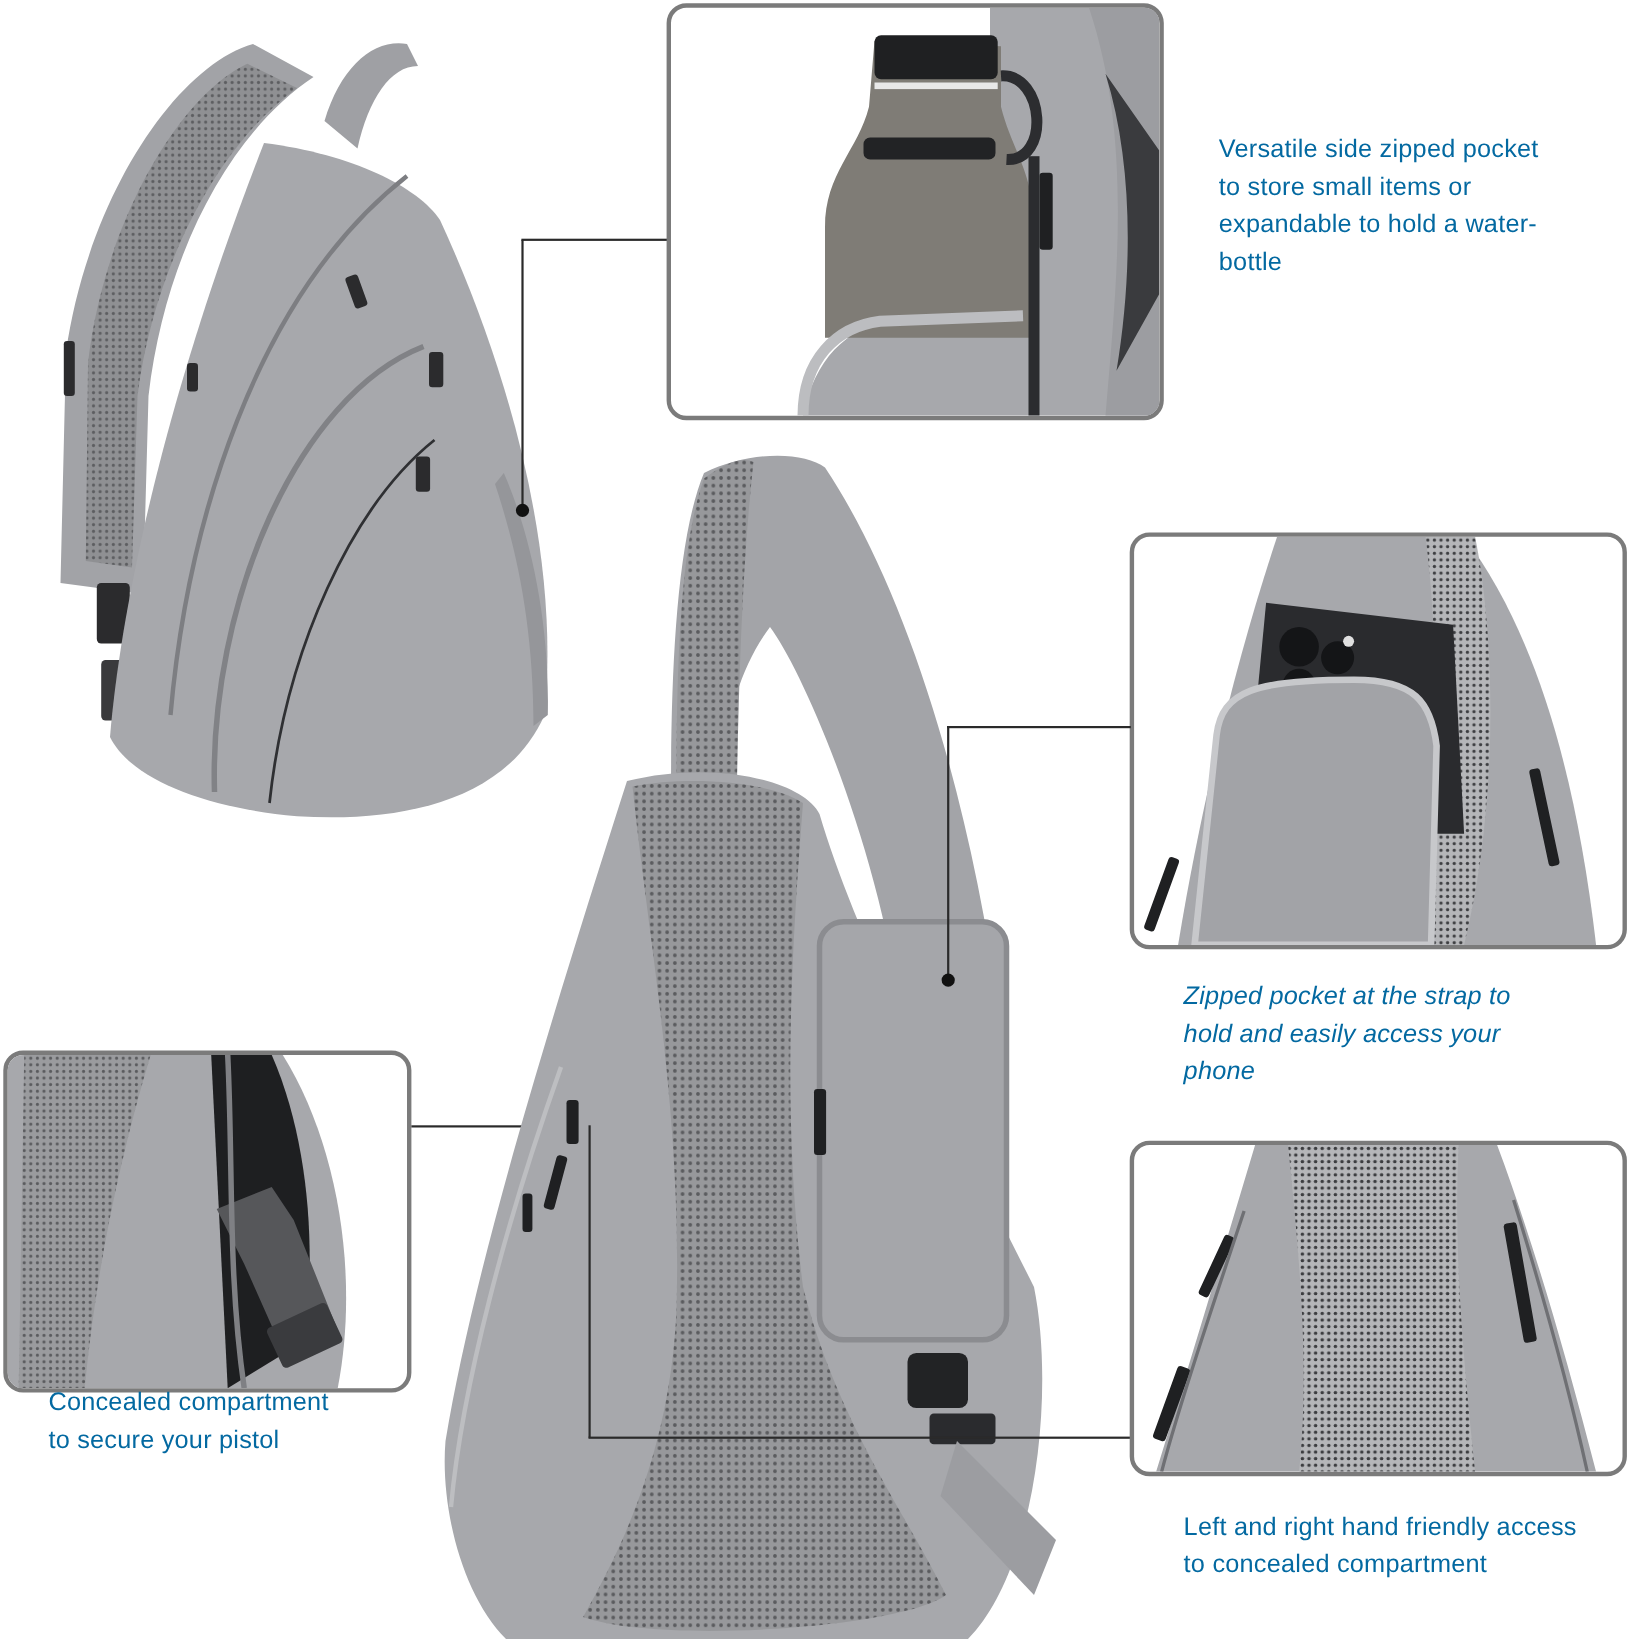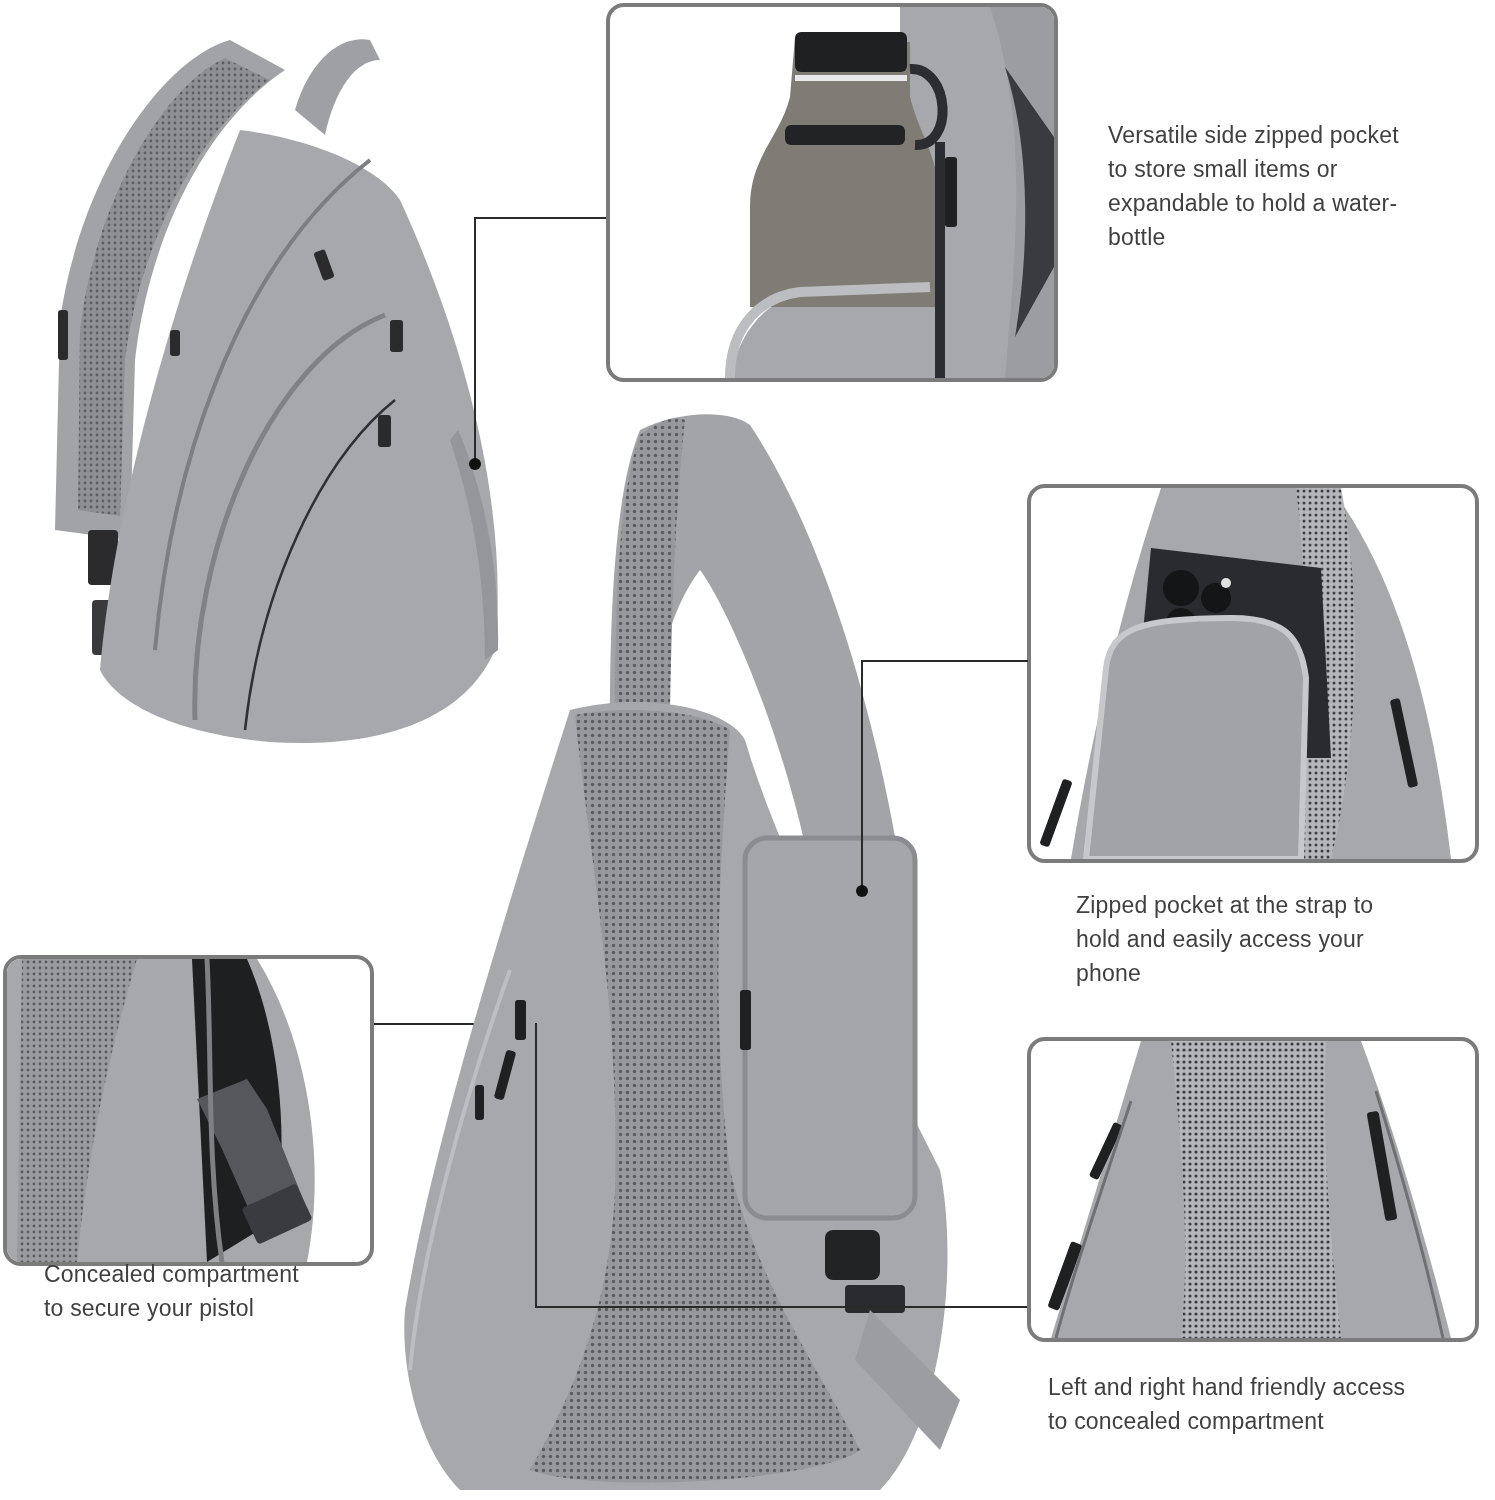--- a/index.html
+++ b/index.html
@@ -1,20 +1,20 @@
 <!DOCTYPE html>
 <html><head>
 <meta charset="utf-8">
 <style>
   html, body { margin:0; padding:0; background:#ffffff; }
   body { width:1495px; height:1500px; position:relative; overflow:hidden;
          font-family:"Liberation Sans", "DejaVu Sans", sans-serif; }
   .abs { position:absolute; }
   .frame { position:absolute; border:4px solid #7b7b7b; border-radius:18px; background:#ffffff; overflow:hidden; box-sizing:border-box; }
-  .caption { position:absolute; color:#404040; font-size:23px; line-height:34px; letter-spacing:0.2px; white-space:pre-line; }
+  .caption { position:absolute; color:#0369a1; font-size:23px; line-height:34px; letter-spacing:0.2px; white-space:pre-line; }
   svg { display:block; }
   .hline { position:absolute; height:2px; background:#2a2a2a; }
   .vline { position:absolute; width:2px; background:#2a2a2a; }
   .dot { position:absolute; width:12px; height:12px; border-radius:50%; background:#111; }
 </style>
 </head>
 <body>
 
 <div class="abs" style="left:40px;top:30px;width:480px;height:720px;">
   <svg width="480" height="720" viewBox="0 0 480 720">
@@ -95,21 +95,21 @@
     <circle cx="185" cy="110" r="15" fill="#141517"></circle>
     <circle cx="150" cy="135" r="15" fill="#141517"></circle>
     <circle cx="195" cy="95" r="5" fill="#e0e0e0"></circle>
 
     <path d="M75 180 C80 140 110 130 200 130 C255 130 270 150 275 190 L270 371 L55 371 Z" fill="#a2a3a7" stroke="#c7c8cb" stroke-width="6"></path>
 
     <rect x="20" y="290" width="10" height="70" rx="3" fill="#1f2022" transform="rotate(20 25 325)"></rect>
     <rect x="368" y="210" width="10" height="90" rx="3" fill="#1f2022" transform="rotate(-12 373 255)"></rect>
   </svg>
 </div>
-<div class="caption" style="left:1076px;top:888px;width:400px;">Zipped pocket at the strap to
+<div class="caption" style="left:1076px;top:888px;width:400px;font-style:italic;">Zipped pocket at the strap to
 hold and easily access your
  phone</div>
 
 <div class="frame" style="left:3px;top:955px;width:371px;height:311px;">
   <svg width="363" height="303" viewBox="0 0 363 303">
     <defs>
       <pattern id="meshC" width="6" height="6" patternUnits="userSpaceOnUse">
         <rect width="6" height="6" fill="#9a9b9e"></rect>
         <circle cx="3" cy="3" r="1.4" fill="#5a5b5e"></circle>
       </pattern>
@@ -181,14 +181,14 @@
 
     <g fill="#1f2022">
       <rect x="70" y="80" width="10" height="60" rx="3" transform="rotate(25 75 110)"></rect>
       <rect x="28" y="200" width="12" height="70" rx="3" transform="rotate(20 34 235)"></rect>
       <rect x="345" y="70" width="12" height="110" rx="3" transform="rotate(-10 351 125)"></rect>
     </g>
     <path d="M100 60 C70 150 40 240 25 297" stroke="#6f7074" stroke-width="3" fill="none"></path>
     <path d="M345 50 C370 130 395 220 412 297" stroke="#6f7074" stroke-width="3" fill="none"></path>
   </svg>
 </div>
-<div class="caption" style="left:1048px;top:1370px;width:420px;">Left and right hand friendly access
+<div class="caption" style="left:1076px;top:1370px;width:420px;">Left and right hand friendly access
 to concealed compartment</div>
 
 </body></html>

